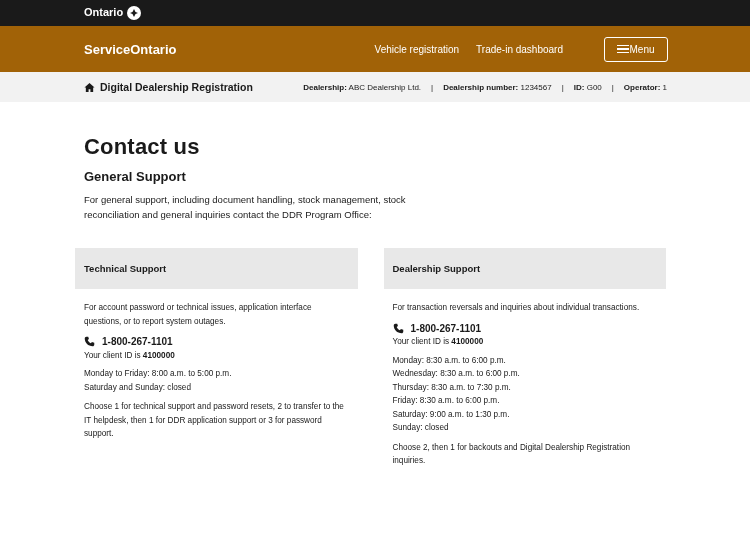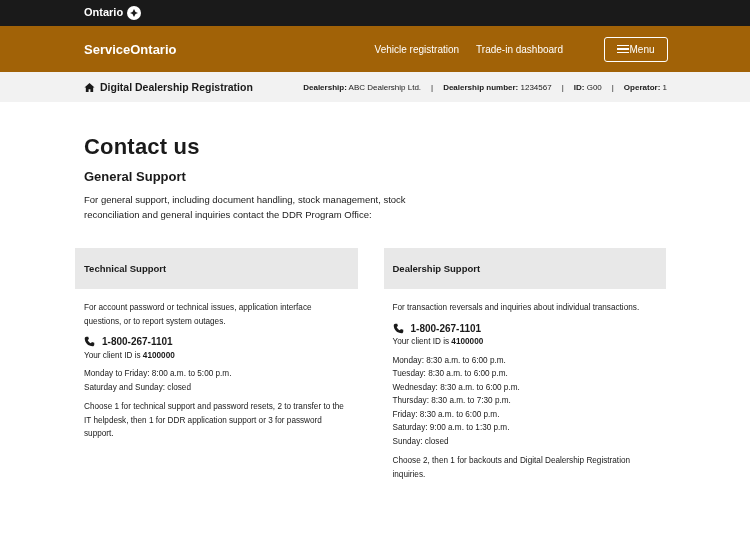--- a/index.html
+++ b/index.html
@@ -120,21 +120,20 @@
         <p>For transaction reversals and inquiries about individual transactions.</p>
         <div class="phone">
           <svg width="11" height="11" viewBox="0 0 12 12">
               <path d="M2.5 0.8 L4.6 0.8 L5.4 3.4 L4 4.4 C4.7 6 6 7.3 7.6 8 L8.6 6.6 L11.2 7.4 L11.2 9.5 C11.2 10.4 10.4 11.2 9.5 11.2 C4.6 11.2 0.8 7.4 0.8 2.5 C0.8 1.6 1.6 0.8 2.5 0.8 Z" fill="#1a1a1a"></path>
             </svg>
           <span>1-800-267-1101</span>
         </div>
         <div class="client"><span>Your client ID is </span><b>4100000</b></div>
         <div class="hours">
           <div>Monday: 8:30 a.m. to 6:00 p.m.</div>
-          <div>Tuesday: 8:30 a.m. to 6:00 p.m.</div>
           <div>Wednesday: 8:30 a.m. to 6:00 p.m.</div>
           <div>Thursday: 8:30 a.m. to 7:30 p.m.</div>
           <div>Friday: 8:30 a.m. to 6:00 p.m.</div>
           <div>Saturday: 9:00 a.m. to 1:30 p.m.</div>
           <div>Sunday: closed</div>
         </div>
         <p>Choose 2, then 1 for backouts and Digital Dealership Registration inquiries.</p>
       </div>
     </section>
   </div>

